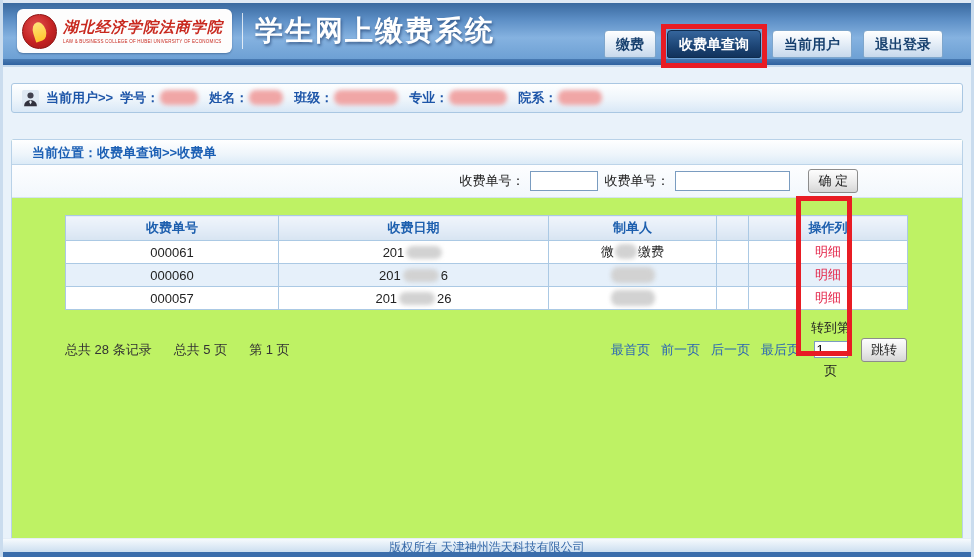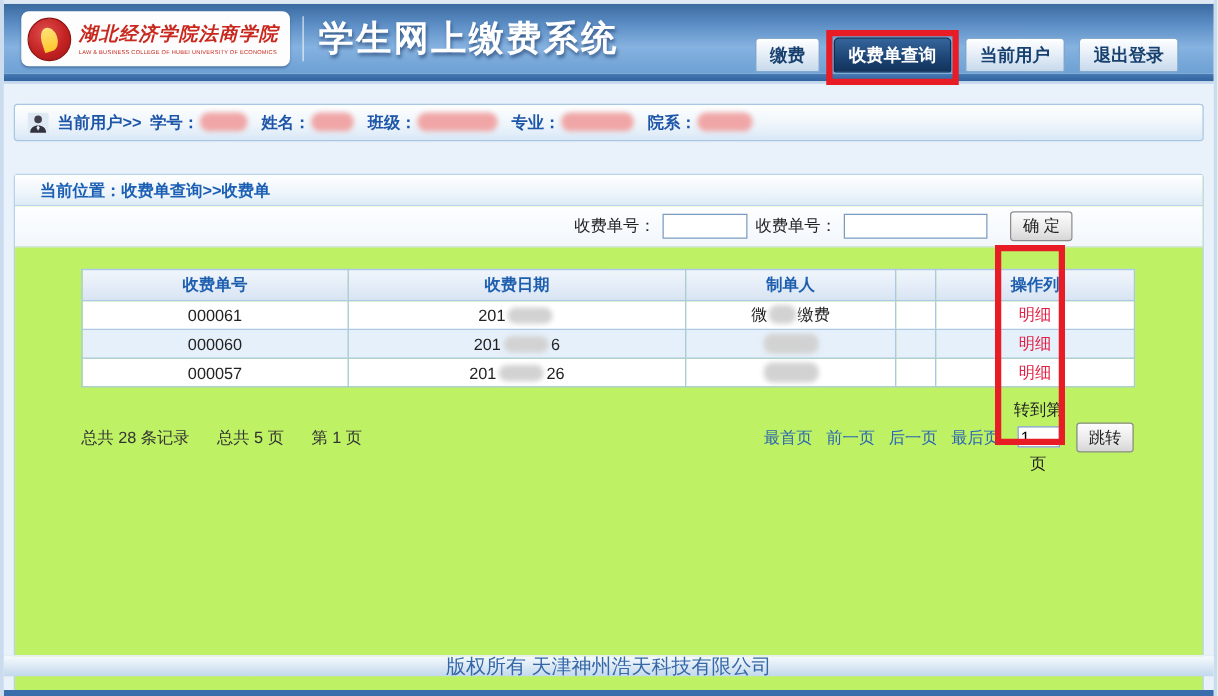--- a/index.html
+++ b/index.html
@@ -82,22 +82,22 @@
   
   .pager { margin:9px 0 0 53px; width:842px; display:flex; justify-content:space-between;
            align-items:center; font-size:13px; color:#333; }
   .pager-left span { margin-right:22px; }
   .pager-right { display:flex; align-items:center; gap:11px; }
   .pager-right a { color:#2a65b5; text-decoration:none; cursor:pointer; }
   .goto-wrap { display:flex; align-items:center; gap:4px; color:#222;flex-direction:column; }
   .inp-goto { width:34px; height:17px; border:1px solid #7a9cc0; font-size:13px; padding:0 2px; }
 
   
-  .footer { position:absolute; left:0; right:0; bottom:16px; height:17px; line-height:17px;
-            text-align:center; font-size:16px; color:#3568a8;
+  .footer { position:absolute; left:0; right:0; bottom:2px; height:17px; line-height:17px;
+            text-align:center; font-size:12px; color:#3568a8;
             background:linear-gradient(180deg,#f6fafd 0%,#dcE9f5 50%,#c2d8ec 100%);
             border-top:1px solid #e5eef7; }
   .bottom-bar { position:absolute; left:0; right:0; bottom:0; height:5px; background:#3a6dab; }
 
   
   .annotations { position:absolute; inset:0; pointer-events:none; z-index:50; }
   .ann-col-box { position:absolute; left:793px; top:196px; width:56px; height:160px; border:5px solid #e81c24; }
 </style>
 </head>
 <body>

